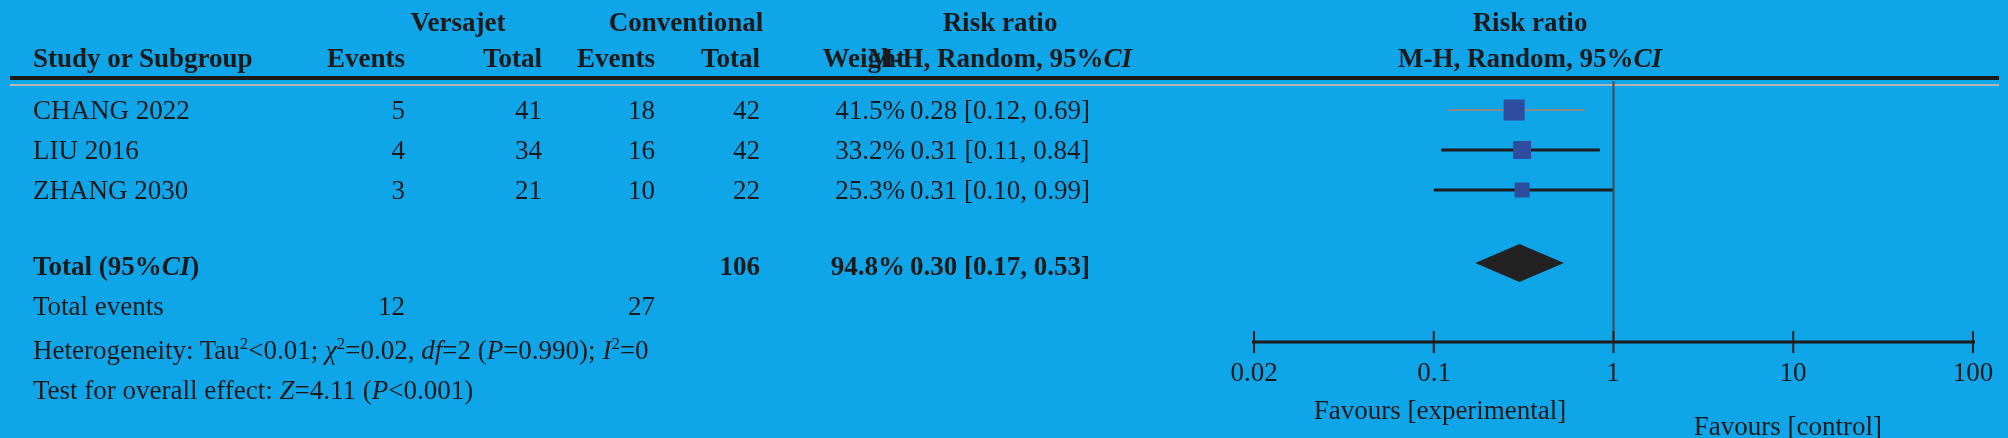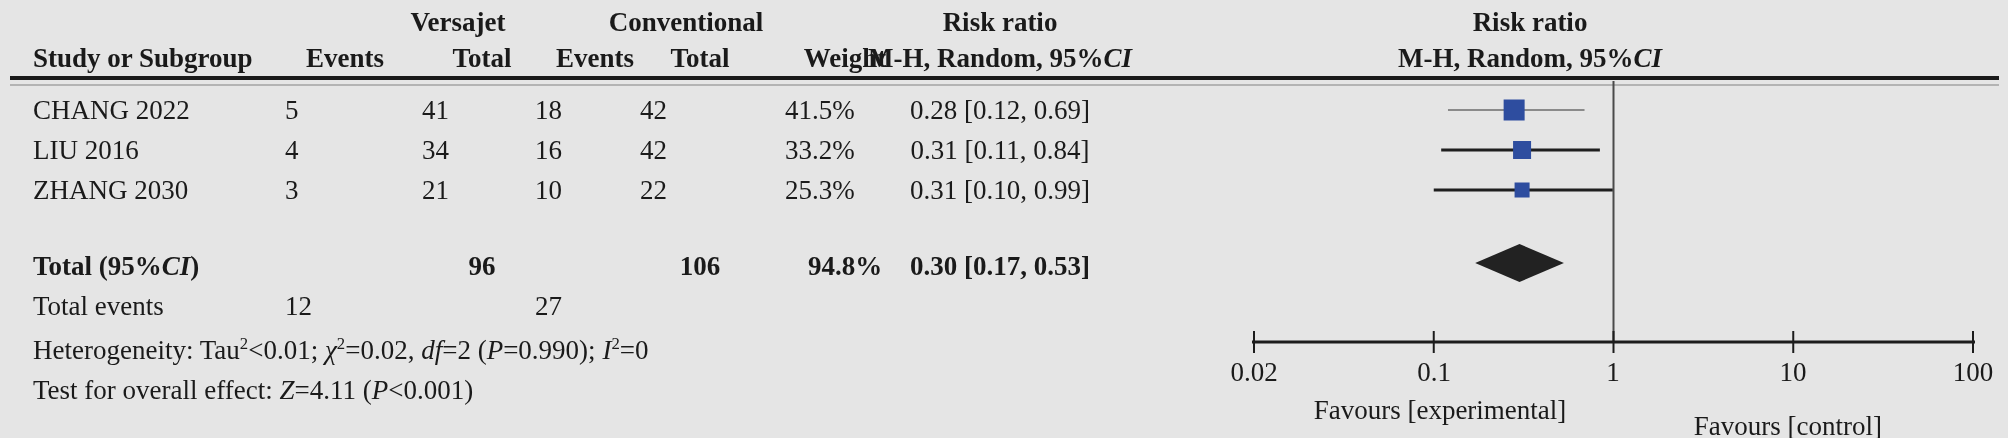--- a/index.html
+++ b/index.html
@@ -1,21 +1,21 @@
 <!DOCTYPE html>
 <html><head>
 <meta charset="utf-8">
 <style>
   html,body{margin:0;padding:0;background:#fff;}
-  .canvas{position:relative;width:2008px;height:438px;background:#e5e5e5;overflow:hidden;
+  .canvas{position:relative;width:2008px;height:438px;background:#0ea5e9;overflow:hidden;
           font-family:"Liberation Serif",serif;}
   .abs{position:absolute;}
   .t{font-size:27px;color:#1a1a1a;white-space:nowrap;line-height:36px;height:36px;}
   .b{font-weight:bold;text-align:center;}
-  .num{width:120px;}
+  .num{width:120px;text-align:right;}
   sup{font-size:0.62em;line-height:0;}
   
   .hr1{top:4px}.hr2{top:40px}
   .r0{top:92px}.r1{top:132px}.r2{top:172px}
   .rt{top:248px}.re{top:288px}.rh{top:332px}.ro{top:372px}
   
   .c-study{left:33px}
   .c-e1{left:285px}.c-t1{left:422px}.c-e2{left:535px}.c-t2{left:640px}.c-w{left:785px}
   .c-rr{left:880px;width:240px;text-align:center}
   .c-rrh2{left:840px;width:320px;text-align:center}
@@ -73,21 +73,20 @@
 
   <div class="abs t r2 c-study">ZHANG 2030</div>
   <div class="abs t num r2 c-e1">3</div>
   <div class="abs t num r2 c-t1">21</div>
   <div class="abs t num r2 c-e2">10</div>
   <div class="abs t num r2 c-t2">22</div>
   <div class="abs t num r2 c-w">25.3%</div>
   <div class="abs t r2 c-rr">0.31 [0.10, 0.99]</div>
 
   <div class="abs t b rt c-study"><span>Total (95%</span><span style="font-style: italic;">CI</span><span>)</span></div>
-  <div class="abs t b num rt c-t1">96</div>
   <div class="abs t b num rt c-t2">106</div>
   <div class="abs t b num rt c-w">94.8%</div>
   <div class="abs t b rt c-rr">0.30 [0.17, 0.53]</div>
 
   <div class="abs t re c-study">Total events</div>
   <div class="abs t num re c-e1">12</div>
   <div class="abs t num re c-e2">27</div>
 
   <div class="abs t rh c-study"><span>Heterogeneity: Tau</span><sup>2</sup><span>&lt;0.01; </span><span style="font-style: italic;">χ</span><sup>2</sup><span>=0.02, </span><span style="font-style: italic;">df</span><span>=2 (</span><span style="font-style: italic;">P</span><span>=0.990); </span><span style="font-style: italic;">I</span><sup>2</sup><span>=0</span></div>
   <div class="abs t ro c-study"><span>Test for overall effect: </span><span style="font-style: italic;">Z</span><span>=4.11 (</span><span style="font-style: italic;">P</span><span>&lt;0.001)</span></div>

